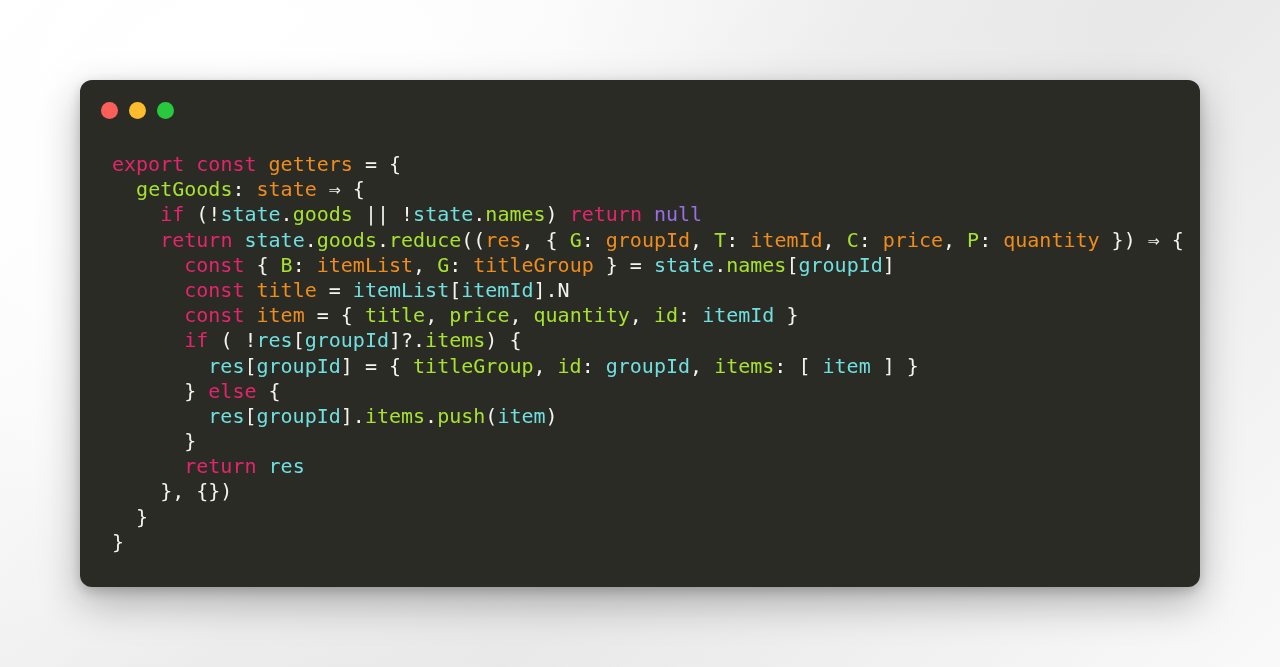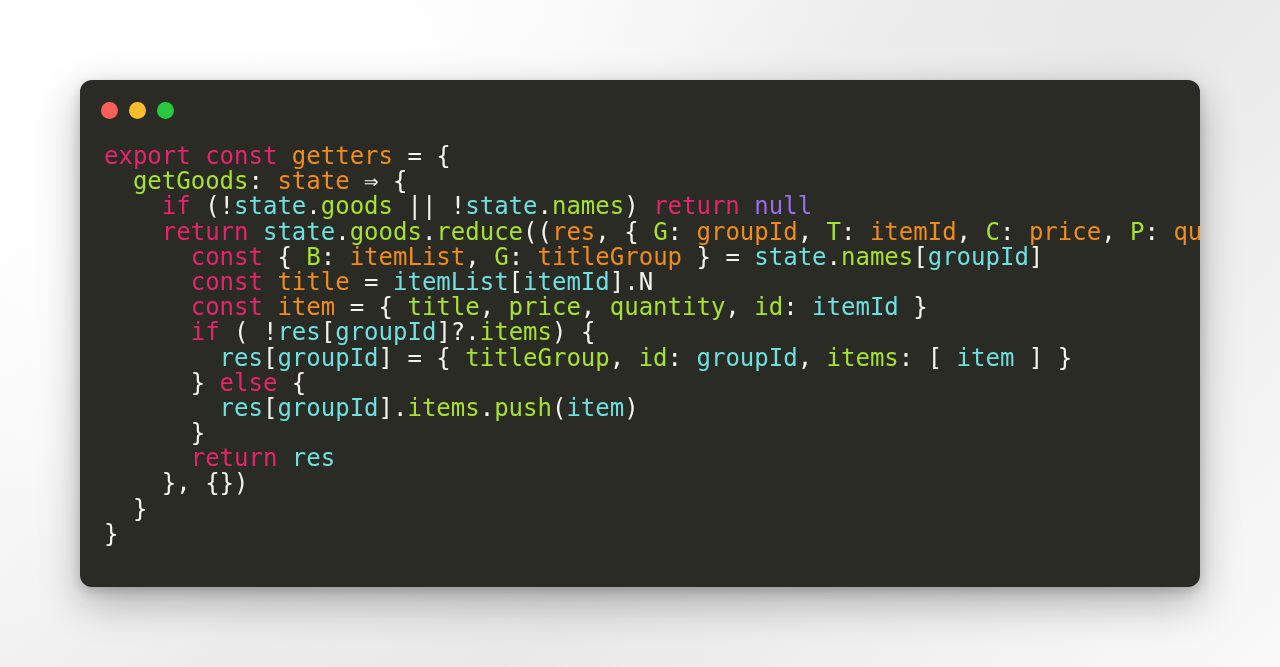--- a/index.html
+++ b/index.html
@@ -68,23 +68,23 @@
   .dot-close  { background: #fc5f57; }
   .dot-min    { background: #fcbc2c; }
   .dot-max    { background: #28c93f; }
 
   .code-area {
     padding: 0 0 0 20px;
     box-sizing: border-box;
   }
 
   pre.code {
-    margin: 4px;
+    margin: 12px;
     font-family: "DejaVu Sans Mono", monospace;
-    font-size: 24px;
+    font-size: 20px;
     line-height: 25.2px;
     white-space: pre;
     color: #f2f2f2;
     letter-spacing: 0px;
   }
 
   .ln { display: block; height: 25.2px; }
 
   
   .kw   { color: #e6246e; }  

